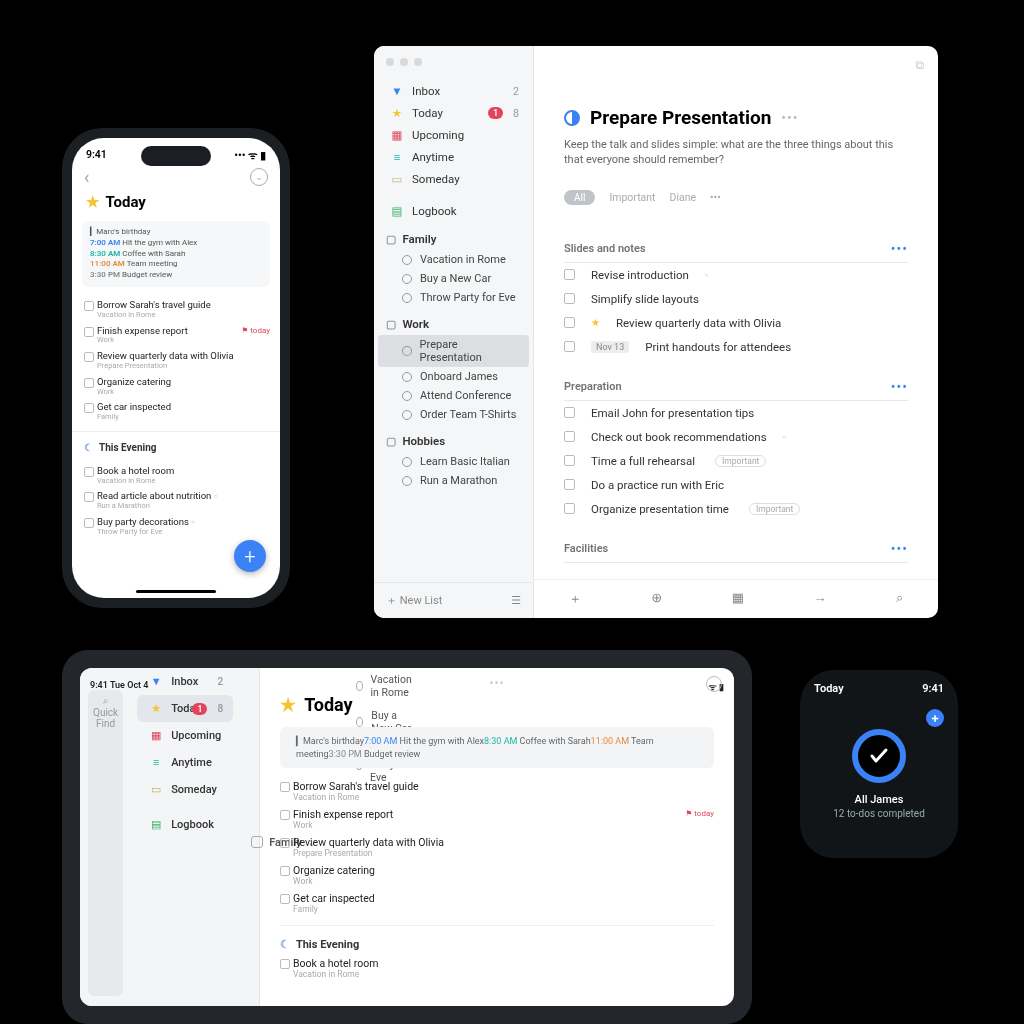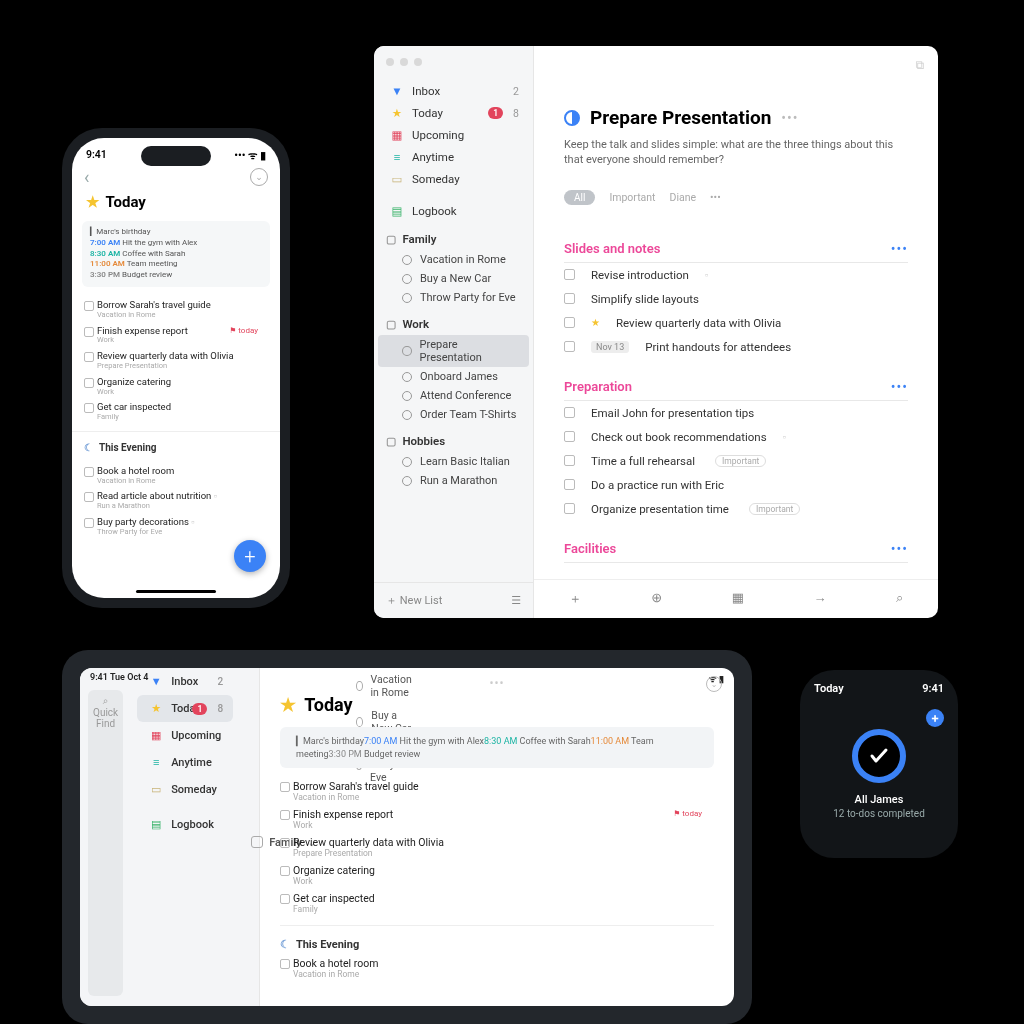--- a/index.html
+++ b/index.html
@@ -17,21 +17,21 @@
   .iphone-title .star { color: #f5c430; font-size: 15px; }
   .calendar-card { margin: 4px 10px; background: #f5f7f8; border-radius: 6px; padding: 6px 8px; font-size: 8px; line-height: 1.35; }
   .calendar-card .row { display: block; color: #555; }
   .calendar-card .time { font-weight: 600; }
   .task-list { padding: 6px 10px 0; }
   .task { display: flex; align-items: flex-start; gap: 3px; padding: 3px 2px; position: relative; }
   .task-cb { width: 10px; height: 10px; border: 1px solid #bbb; border-radius: 2px; margin-top: 1px; flex-shrink: 0; }
   .task-body { flex: 1; line-height: 1.15; }
   .task-title { font-size: 9.5px; color: #222; }
   .task-sub { font-size: 7.5px; color: #aaa; }
-  .task-flag { position: absolute; right: 12px; top: 3px; font-size: 8px; color: #e2445c; display:flex; align-items:center; gap:2px;}
+  .task-flag { position: absolute; right: 0; top: 3px; font-size: 8px; color: #e2445c; display:flex; align-items:center; gap:2px;}
   .section-head { display: flex; align-items: center; gap: 6px; padding: 10px 12px 4px; font-size: 10px; font-weight: 700; color: #333; border-top: 0.5px solid #eee; margin-top: 6px; }
   .iphone-fab { position: absolute; bottom: 26px; right: 14px; width: 32px; height: 32px; border-radius: 50%; background: #3b82f6; color: #fff; display: flex; align-items: center; justify-content: center; font-size: 20px; font-weight: 300; box-shadow: 0 2px 6px rgba(0,0,0,0.3); }
   .iphone-home { position: absolute; bottom: 5px; left: 50%; transform: translateX(-50%); width: 80px; height: 3px; background: #000; border-radius: 2px; }
 
   
   .mac { position: absolute; left: 374px; top: 46px; width: 564px; height: 572px; background: #fff; border-radius: 10px; overflow: hidden; display: flex; font-size: 12px; }
   .mac-side { width: 160px; background: #f5f6f7; border-right: 1px solid #e6e6e6; display: flex; flex-direction: column; }
   .traffic { display: flex; gap: 6px; padding: 12px 12px 14px; }
   .traffic span { width: 8px; height: 8px; border-radius: 50%; background: #d9d9d9; }
   .side-item { display: flex; align-items: center; gap: 8px; padding: 4px 12px; font-size: 11.5px; color: #333; cursor: pointer; position: relative; border-radius:4px; margin:0 4px;}
@@ -49,35 +49,35 @@
   .mac-title-row { display: flex; align-items: center; gap: 10px; }
   .mac-title-icon { width: 16px; height: 16px; border: 2px solid #3b82f6; border-radius: 50%; background: conic-gradient(#3b82f6 0 180deg, transparent 180deg); }
   .mac-title { font-size: 19px; font-weight: 700; }
   .mac-title-more { color: #bbb; font-size: 14px; letter-spacing: 1px; }
   .mac-desc { font-size: 11px; color: #666; margin-top: 8px; line-height: 1.4; max-width: 340px; }
   .mac-tags { display: flex; gap: 14px; margin-top: 22px; align-items: center; font-size: 10.5px; color: #aaa; }
   .mac-tags .pill { background: #c0c4c9; color: #fff; padding: 2px 10px; border-radius: 10px; font-size: 10px; }
   .mac-body { padding: 4px 30px; flex: 1; overflow: hidden; }
   .mac-section { margin-top: 20px; }
   .mac-sec-head { display: flex; justify-content: space-between; align-items: center; border-bottom: 1px solid #e8e8e8; padding-bottom: 5px; }
-  .mac-sec-title { font-size: 13px; font-weight: 600; color: #ec4899; }
+  .mac-sec-title { font-size: 11px; font-weight: 600; color: #737373; }
   .mac-sec-more { color: #3b82f6; font-size: 14px; letter-spacing: 1px; }
   .mac-task { display: flex; align-items: center; gap: 16px; padding: 5px 0; font-size: 11.5px; color: #333; }
   .mac-cb { width: 11px; height: 11px; border: 1px solid #bbb; border-radius: 2px; }
   .mac-task .star-s { color: #f5c430; font-size: 10px; }
   .mac-task .date-chip { background: #ededed; font-size: 9px; padding: 1px 5px; border-radius: 3px; color: #888; }
   .mac-task .tag-chip { border: 1px solid #ddd; font-size: 8.5px; padding: 0 6px; border-radius: 8px; color: #aaa; margin-left: 4px; }
   .mac-task .attach { color: #ccc; font-size: 9px; }
   .mac-toolbar { border-top: 1px solid #eee; padding: 10px 0; display: flex; justify-content: space-around; color: #888; font-size: 13px; }
 
   
   .ipad-wrap { position: absolute; left: 62px; top: 650px; width: 690px; height: 374px; background: #23272c; border-radius: 26px; padding: 18px; }
   .ipad-screen { width: 100%; height: 100%; background: #fff; border-radius: 12px; overflow: hidden; display: flex; font-size: 11px; position:relative; }
   .ipad-side { width: 180px; background: #f4f5f7; border-right: 1px solid #e6e6e6; display: flex; flex-direction: row; }
-  .ipad-status { position:absolute; top:0; left:0; right:0; display:flex; justify-content:space-between; padding: 4px 10px; font-size:9px; font-weight:600; color:#222;}
+  .ipad-status { position:absolute; top:0; left:0; right:0; display:flex; justify-content:space-between; padding: 12px 10px; font-size:9px; font-weight:600; color:#222;}
   .quickfind { margin: 22px 8px 10px; background: #e7e9eb; border-radius: 6px; padding: 5px; text-align: center; font-size: 10px; color: #999; }
   .ipad-item { display: flex; align-items: center; gap: 8px; padding: 7px 12px; font-size: 11px; font-weight: 500; color: #333; border-radius: 6px; margin: 0 6px; position: relative; }
   .ipad-item.sel { background: #e3e6ea; }
   .ipad-item .ico { width: 14px; text-align: center; font-size: 11px; }
   .ipad-item .cnt { position: absolute; right: 10px; font-size: 10px; color: #999; }
   .ipad-item .bdg { position: absolute; right: 26px; background: #e2445c; color: #fff; font-size: 8.5px; padding: 1px 5px; border-radius: 8px; font-weight:600;}
   .ipad-area { display: flex; align-items: center; gap: 6px; padding: 14px 12px 4px; font-size: 11px; font-weight: 600; color: #555; }
   .ipad-area .aico{ width:12px; height:12px; border:1.5px solid #aaa; border-radius:3px;}
   .ipad-proj { display: flex; align-items: center; gap: 8px; padding: 5px 12px 5px 28px; font-size: 10.5px; color: #555; }
   .ipad-proj .circ { width: 10px; height: 10px; border: 1.5px solid #aaa; border-radius: 50%; }

